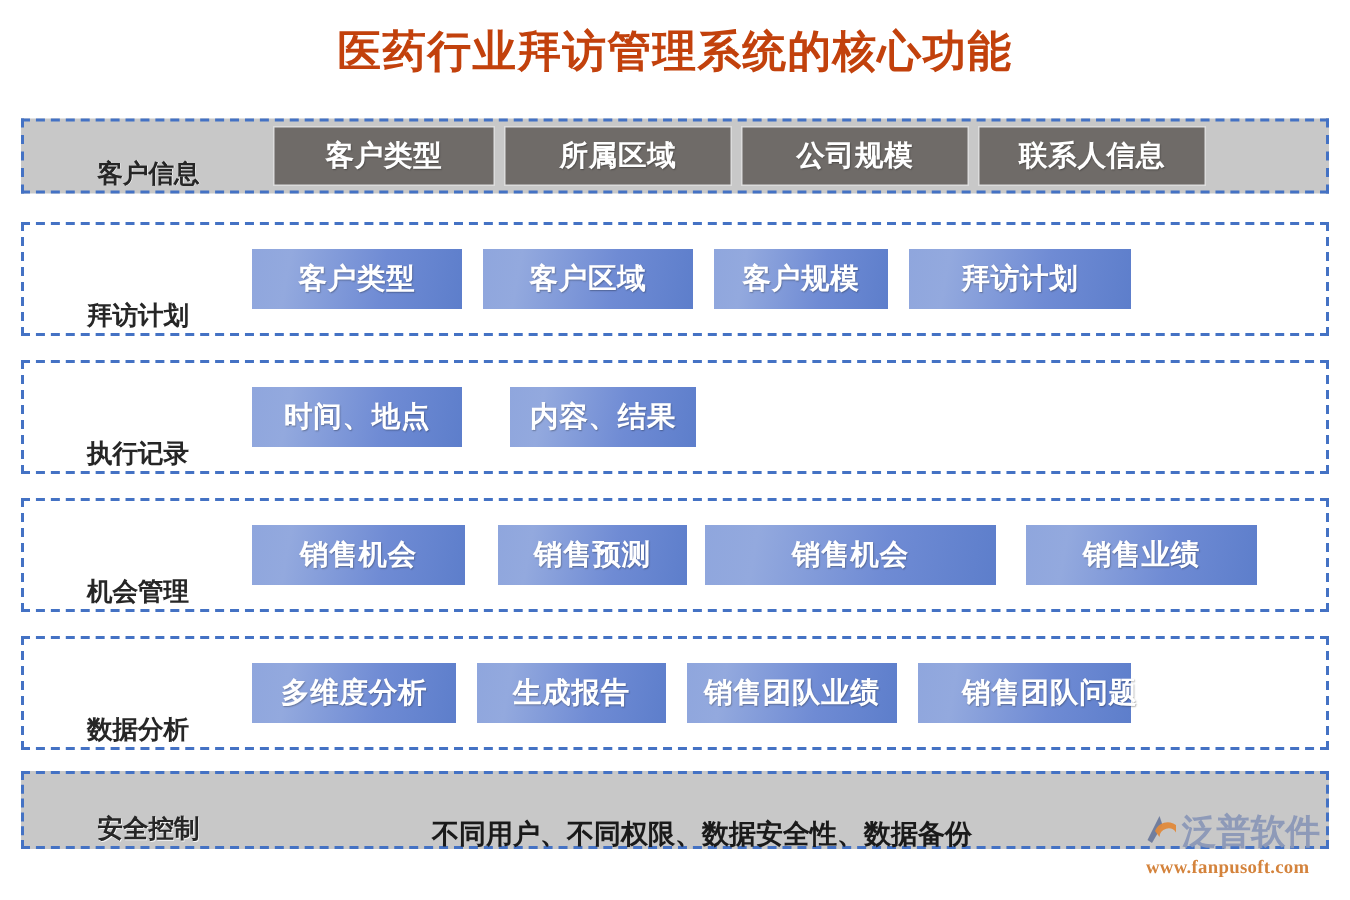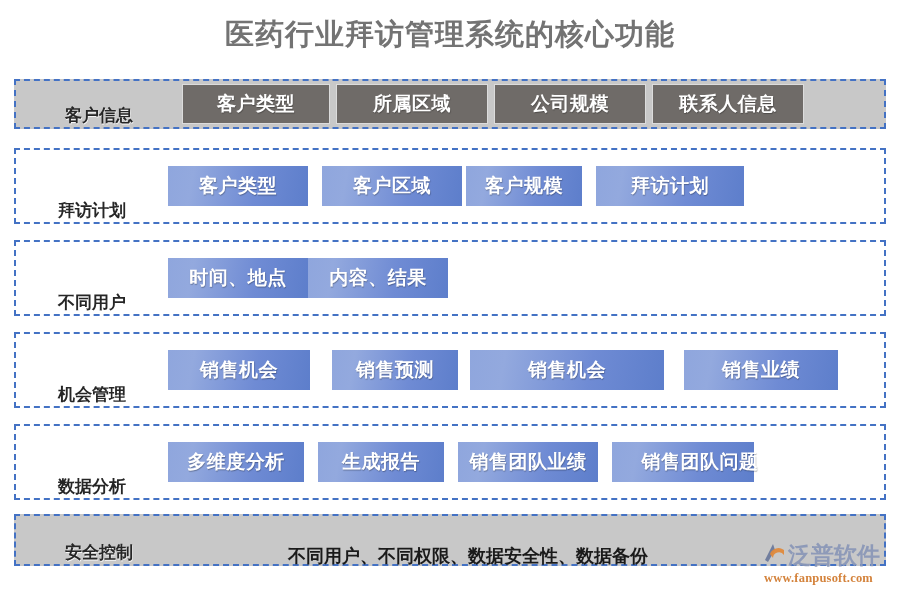--- a/index.html
+++ b/index.html
@@ -17,21 +17,21 @@
 
   
   #page-title {
     position: absolute;
     left: 0;
     top: 14px;
     width: 900px;
     text-align: center;
     font-size: 29px;
     font-weight: bold;
-    color: #737373;
+    color: #c2410c;
     letter-spacing: 1px;
     line-height: 40px;
   }
 
   
   .row-band {
     position: absolute;
     left: 14px;
     width: 872px;
     border: 2px dashed #4472c4;
@@ -148,33 +148,33 @@
       <div class="chip gray" style="width:152px;">联系人信息</div>
     </div>
   </div>
 </div>
 
 <div class="row-band" id="row-visit-plan" style="top:148px; height:76px;">
   <div class="row-inner">
     <div class="row-label narrow">拜访计划</div>
     <div class="btn-strip">
       <div class="chip blue" style="width:140px; margin-right:14px;">客户类型</div>
-      <div class="chip blue" style="width:140px; margin-right:4px;">客户区域</div>
+      <div class="chip blue" style="width:140px; margin-right:14px;">客户区域</div>
       <div class="chip blue" style="width:116px; margin-right:14px;">客户规模</div>
       <div class="chip blue" style="width:148px;">拜访计划</div>
     </div>
   </div>
 </div>
 
 <div class="row-band" id="row-execution-record" style="top:240px; height:76px;">
   <div class="row-inner">
-    <div class="row-label narrow">不同用户</div>
+    <div class="row-label narrow">执行记录</div>
     <div class="btn-strip">
       <div class="chip blue" style="width:140px; ">时间、地点</div>
-      <div class="chip blue" style="width:140px;">内容、结果</div>
+      <div class="chip blue" style="width:124px;margin-left:32px;">内容、结果</div>
     </div>
   </div>
 </div>
 
 <div class="row-band" id="row-opportunity-management" style="top:332px; height:76px;">
   <div class="row-inner">
     <div class="row-label narrow">机会管理</div>
     <div class="btn-strip">
       <div class="chip blue" style="width:142px; margin-right:22px;">销售机会</div>
       <div class="chip blue" style="width:126px; margin-right:12px;">销售预测</div>

